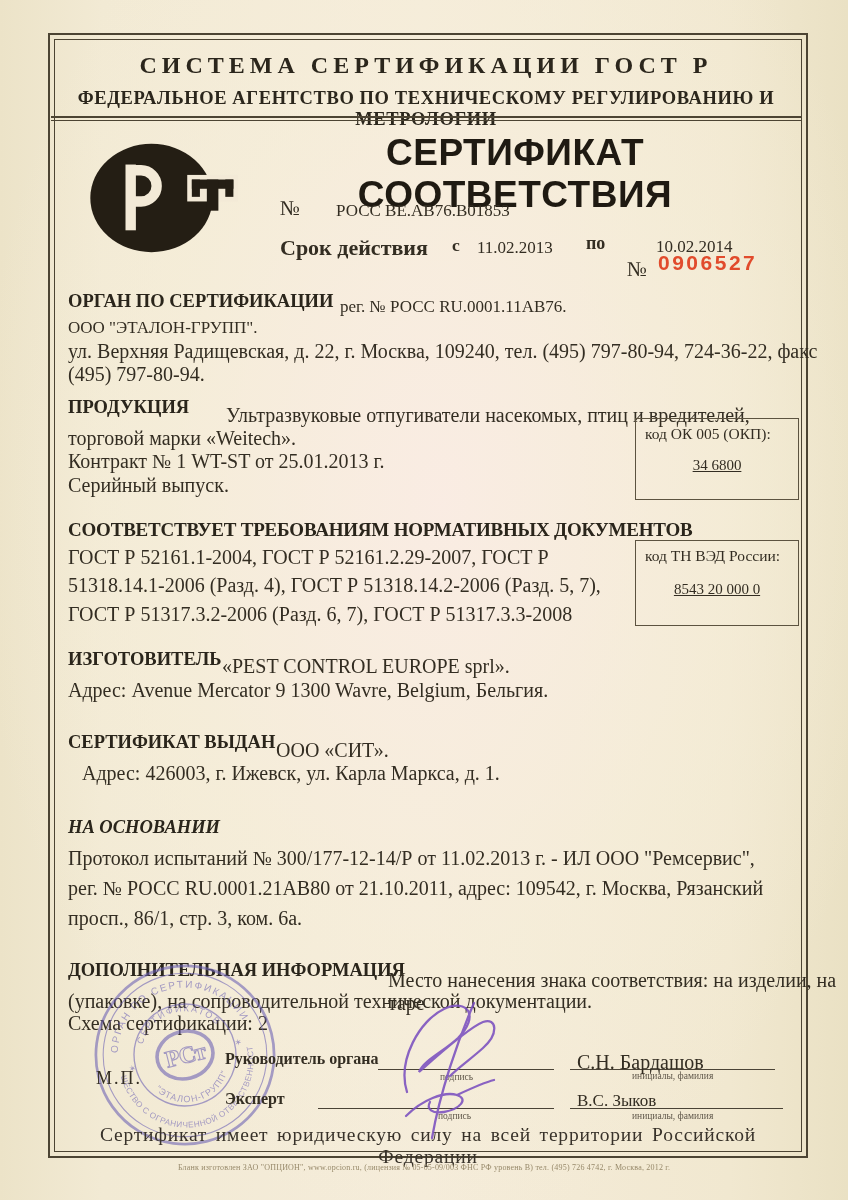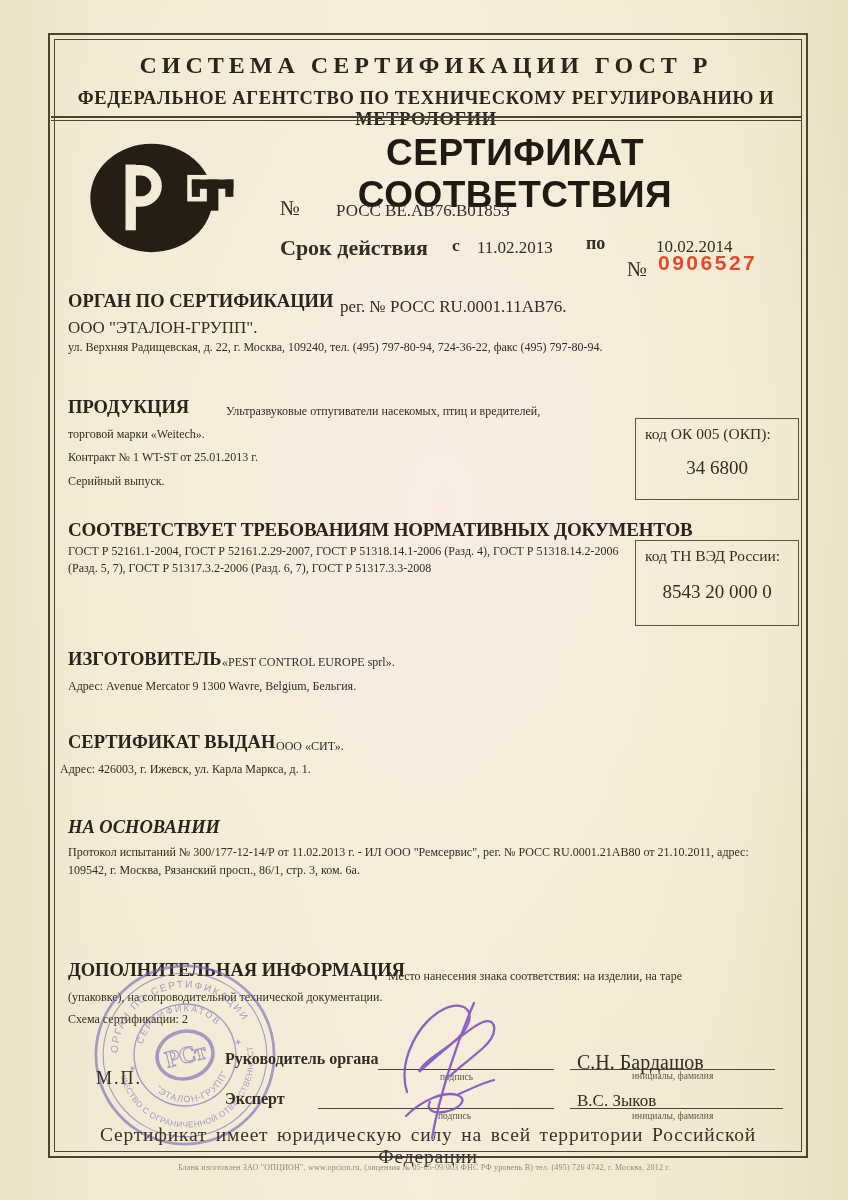--- a/index.html
+++ b/index.html
@@ -14,24 +14,24 @@
   .frame-outer{left:48px;top:33px;width:756px;height:1121px;border:2.5px solid #4c4433;}
   .frame-inner{position:absolute;left:4px;top:4px;right:4px;bottom:4px;border:1.5px solid #4c4433;}
   .hdr1{left:56px;top:52px;width:740px;text-align:center;font-size:24px;font-weight:bold;
         letter-spacing:5px;color:#2b261c;}
   .hdr2{left:56px;top:88px;width:740px;text-align:center;font-size:18.5px;font-weight:bold;
         letter-spacing:.6px;color:#2b261c;}
   .hdr-rule{left:51px;top:116px;width:750px;height:2px;border-top:2px solid #4c4433;border-bottom:1px solid #4c4433;}
   .doc-title{left:230px;top:132px;width:570px;text-align:center;font-size:37px;font-weight:700;
              letter-spacing:.5px;color:#1f1a12;font-family:"Liberation Sans",sans-serif;}
   .sec-label{font-size:18.5px;font-weight:bold;color:#2a251b;}
-  .body-txt{font-size:12px;color:#332d22;}
+  .body-txt{font-size:20px;color:#332d22;}
   .code-box{border:1.2px solid #5c5340;}
   .code-box .cb-label{padding:6px 4px 0 9px;font-size:15.5px;}
-  .code-box .cb-value{text-align:center;font-size:19px;}
+  .code-box .cb-value{text-align:center;font-size:15px;text-decoration:underline;}
   .rule-line{border-bottom:1.3px solid #4a4336;}
   .tiny-cap{font-size:9.5px;color:#5f574a;}
   .legal{left:60px;top:1124px;width:736px;text-align:center;font-size:19.5px;letter-spacing:.8px;
          word-spacing:3px;color:#38322a;}
   .fineprint{left:0;top:1163px;width:848px;text-align:center;font-size:8px;color:#97896a;letter-spacing:.2px;}
   .red-num{font-family:"Liberation Sans",sans-serif;font-weight:700;font-size:21px;
            color:#e14b2c;letter-spacing:2.5px;}
   .stamp-wrap{left:85px;top:955px;width:200px;height:200px;opacity:.58;transform:rotate(-14deg);}
   .sig-wrap{left:382px;top:1000px;width:200px;height:145px;}
 </style>
@@ -95,21 +95,21 @@
     <div class="cb-label">код ТН ВЭД России:</div>
     <div class="cb-value" style="margin-top:16px;">8543 20 000 0</div>
   </div>
 
   <div class="abs sec-label" style="left:68px;top:649px;">ИЗГОТОВИТЕЛЬ</div>
   <div class="abs body-txt" style="left:222px;top:655px;">«PEST CONTROL EUROPE sprl».</div>
   <div class="abs body-txt" style="left:68px;top:679px;">Адрес: Avenue Mercator 9 1300 Wavre, Belgium, Бельгия.</div>
 
   <div class="abs sec-label" style="left:68px;top:732px;">СЕРТИФИКАТ ВЫДАН</div>
   <div class="abs body-txt" style="left:276px;top:739px;">ООО «СИТ».</div>
-  <div class="abs body-txt" style="left:60px;top:762px;">Адрес: 426003, г. Ижевск, ул. Карла Маркса, д. 1.</div>
+  <div class="abs body-txt" style="left:82px;top:762px;">Адрес: 426003, г. Ижевск, ул. Карла Маркса, д. 1.</div>
 
   <div class="abs sec-label" style="left:68px;top:817px;font-style:italic;">НА ОСНОВАНИИ</div>
   <div class="abs body-txt" style="left:68px;top:843px;width:705px;line-height:1.5;">Протокол испытаний № 300/177-12-14/Р от 11.02.2013 г. - ИЛ ООО "Ремсервис", рег. № РОСС RU.0001.21АВ80 от 21.10.2011, адрес: 109542, г. Москва, Рязанский просп., 86/1, стр. 3, ком. 6а.</div>
 
   <div class="abs sec-label" style="left:68px;top:960px;">ДОПОЛНИТЕЛЬНАЯ ИНФОРМАЦИЯ</div>
   <div class="abs body-txt" style="left:68px;top:990px;">(упаковке), на сопроводительной технической документации.</div>
   <div class="abs body-txt" style="left:388px;top:969px;">Место нанесения знака соответствия: на изделии, на таре</div>
   <div class="abs body-txt" style="left:68px;top:1012px;">Схема сертификации: 2</div>
 
   <svg class="abs stamp-wrap" viewBox="-110 -110 220 220">

